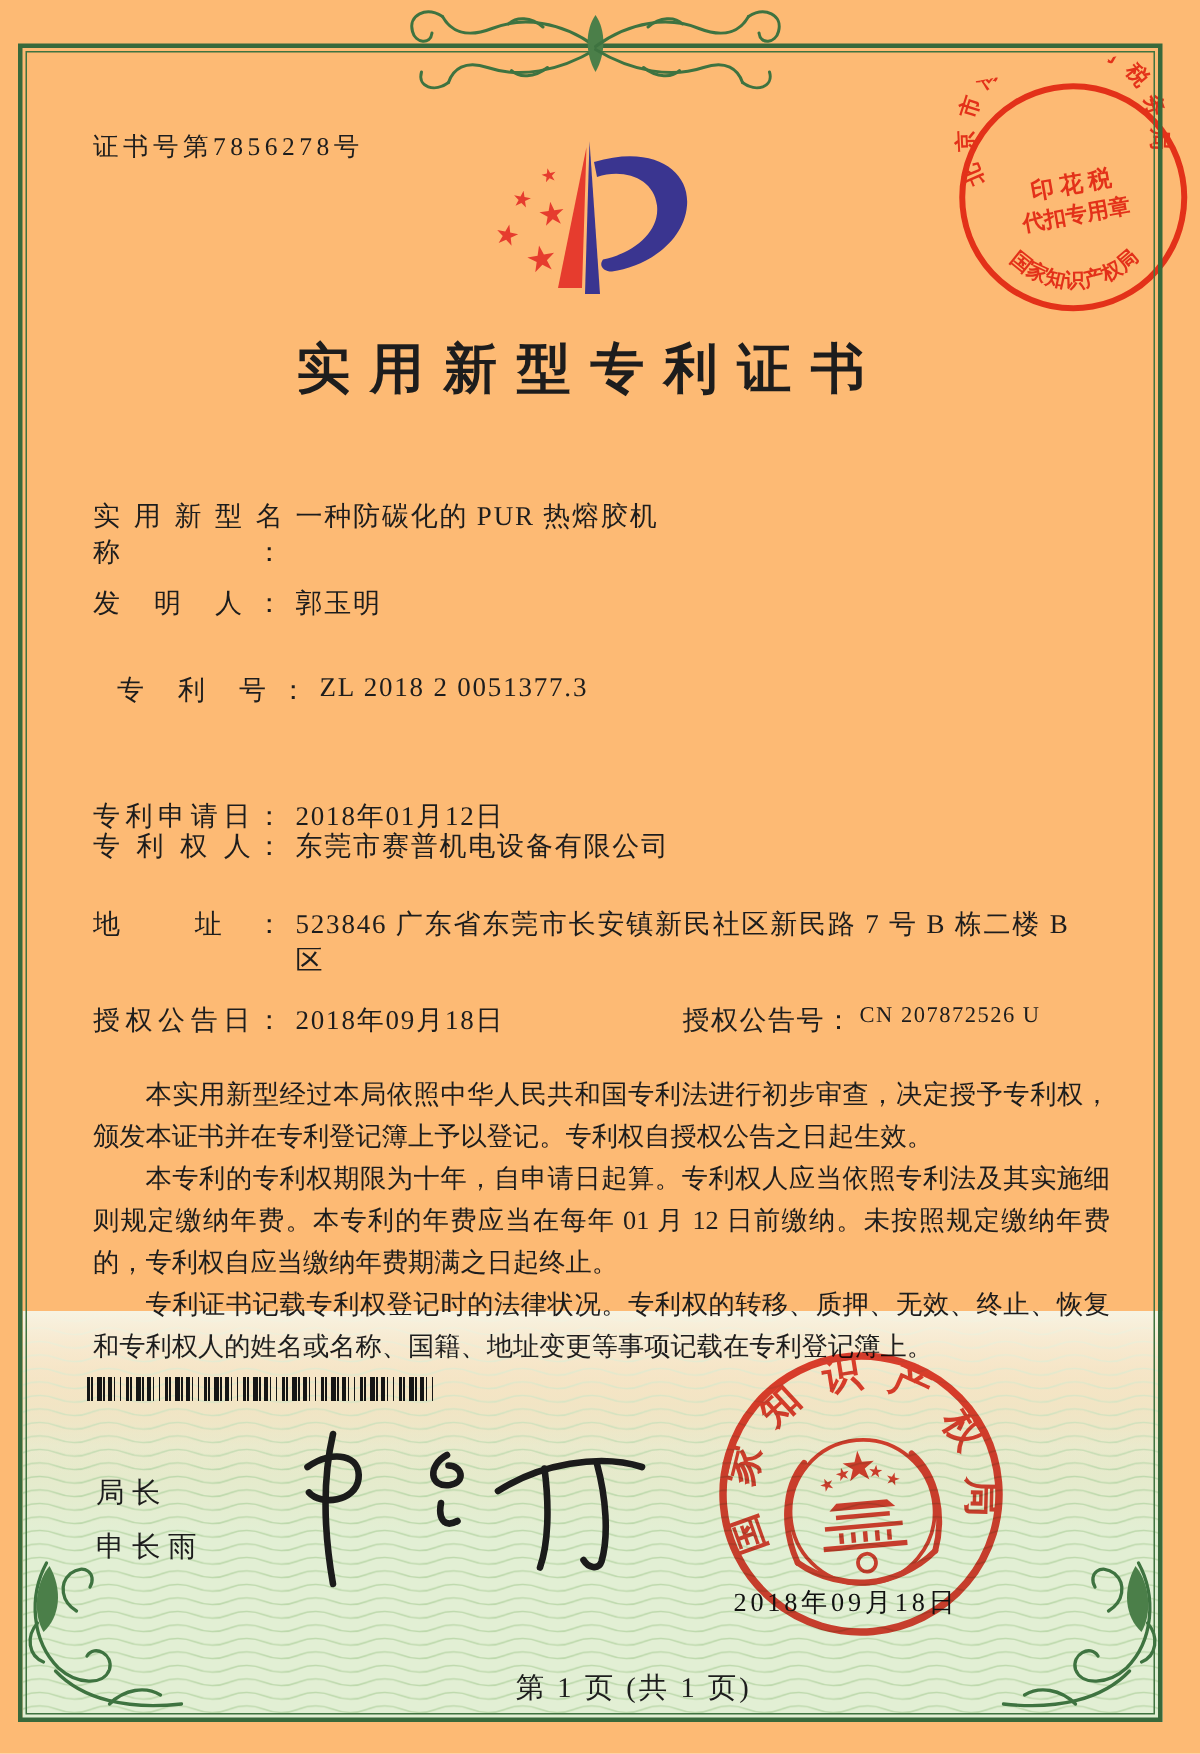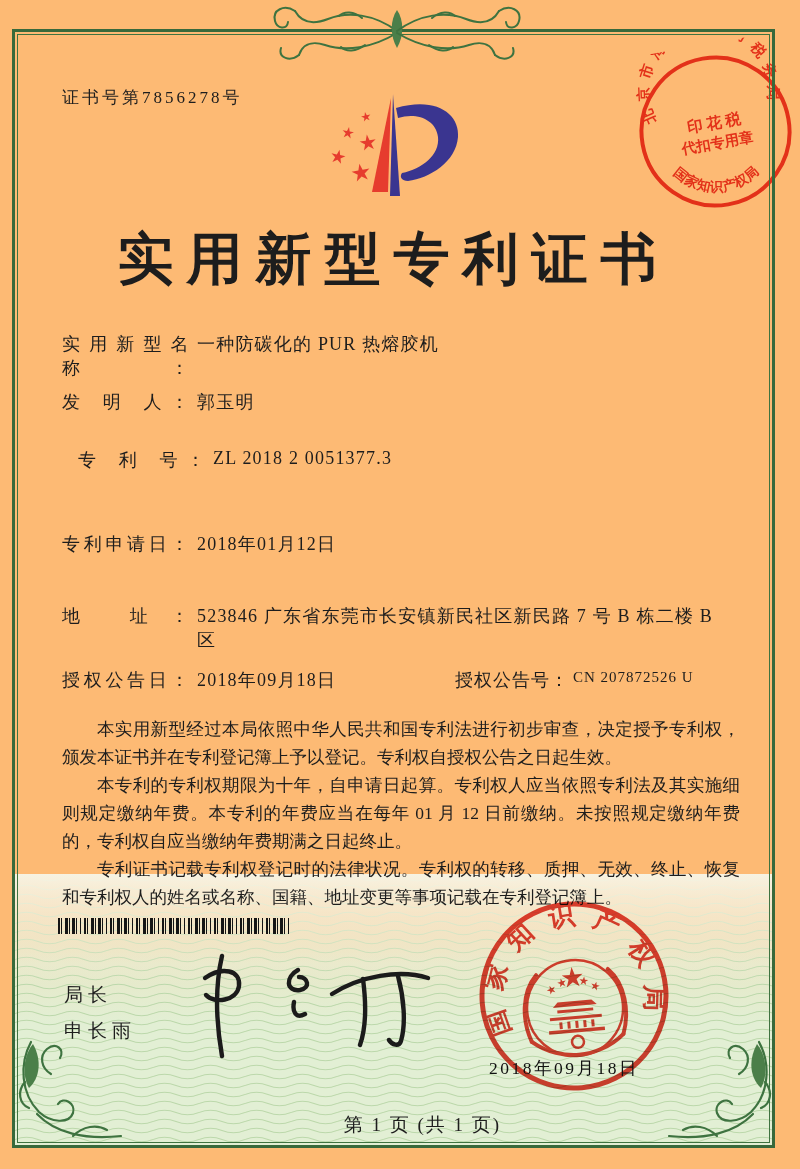--- a/index.html
+++ b/index.html
@@ -32,21 +32,21 @@
   }
   
   .cert-no{position:absolute; left:62px; top:86px; font-size:17px; letter-spacing:3px; z-index:3;}
   .logo{position:absolute; left:318px; top:92px; z-index:3;}
   .tax-stamp{
     position:absolute; left:628px; top:44px; z-index:5;
     transform:rotate(-10deg); opacity:.95; mix-blend-mode:multiply;
   }
   .title{
     position:absolute; left:12px; top:222px; width:763px; text-align:center;
-    font-size:56px; font-weight:bold; letter-spacing:13px; z-index:3;
+    font-size:36px; font-weight:bold; letter-spacing:13px; z-index:3;
   }
   
   .frow{position:absolute; left:62px; display:flex; font-size:18px; z-index:3;}
   .flabel{
     width:127px; flex:none; text-align:justify; text-align-last:justify;
     letter-spacing:.5px;
   }
   .fvalue{letter-spacing:1.2px; padding-left:8px;}
   .frow-sub{position:absolute; left:455px; display:flex; font-size:18px; z-index:3;}
   .frow-sub .flabel2{flex:none; letter-spacing:1px;}
@@ -191,20 +191,24 @@
     <span class="flabel">发 明 人：</span>
     <span class="fvalue">郭玉明</span>
   </div>
   <div class="frow" style="top:448px;margin-left:16px;">
     <span class="flabel">专 利 号：</span>
     <span class="fvalue">ZL 2018 2 0051377.3</span>
   </div>
   <div class="frow" style="top:500px;margin-top:32px;">
     <span class="flabel">专利申请日：</span>
     <span class="fvalue">2018年01月12日</span>
+  </div>
+  <div class="frow" style="top:552px;">
+    <span class="flabel">专 利 权 人：</span>
+    <span class="fvalue">东莞市赛普机电设备有限公司</span>
   </div>
   <div class="frow" style="top:604px;">
     <span class="flabel">地 址：</span>
     <span class="fvalue" style="width:535px;">523846 广东省东莞市长安镇新民社区新民路 7 号 B 栋二楼 B 区</span>
   </div>
   <div class="frow" style="top:668px;">
     <span class="flabel">授权公告日：</span>
     <span class="fvalue">2018年09月18日</span>
   </div>
   <div class="frow-sub" style="top:668px;">

